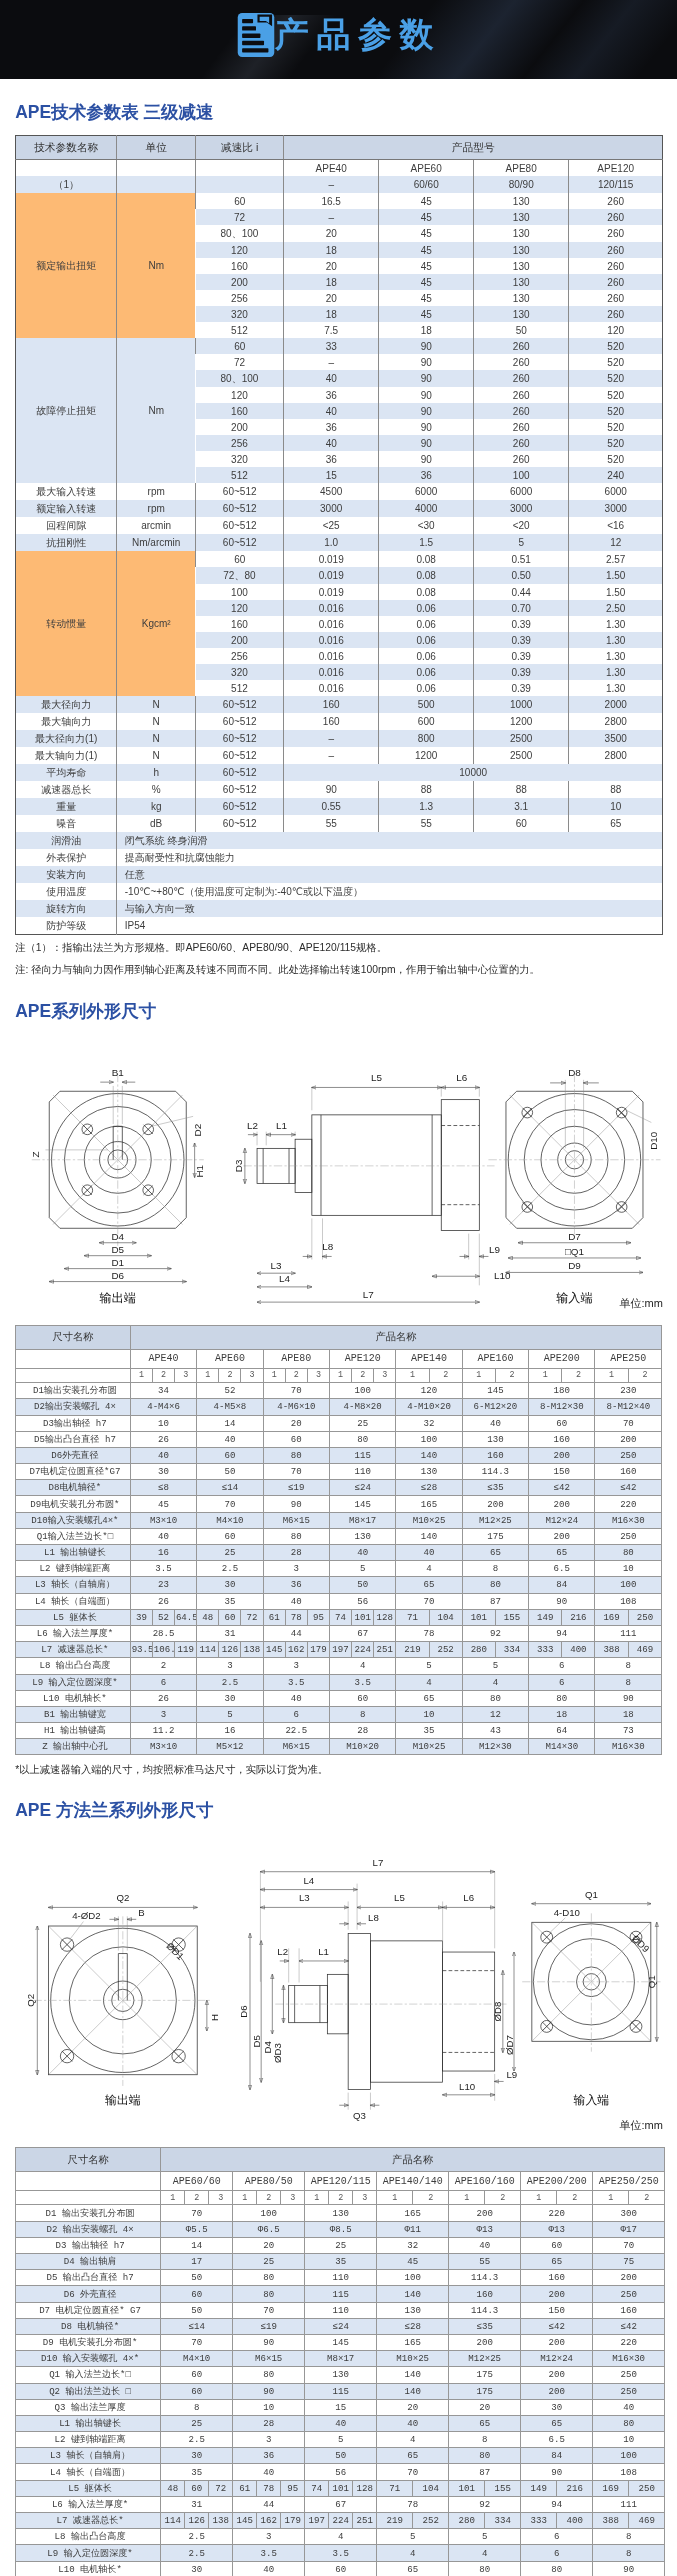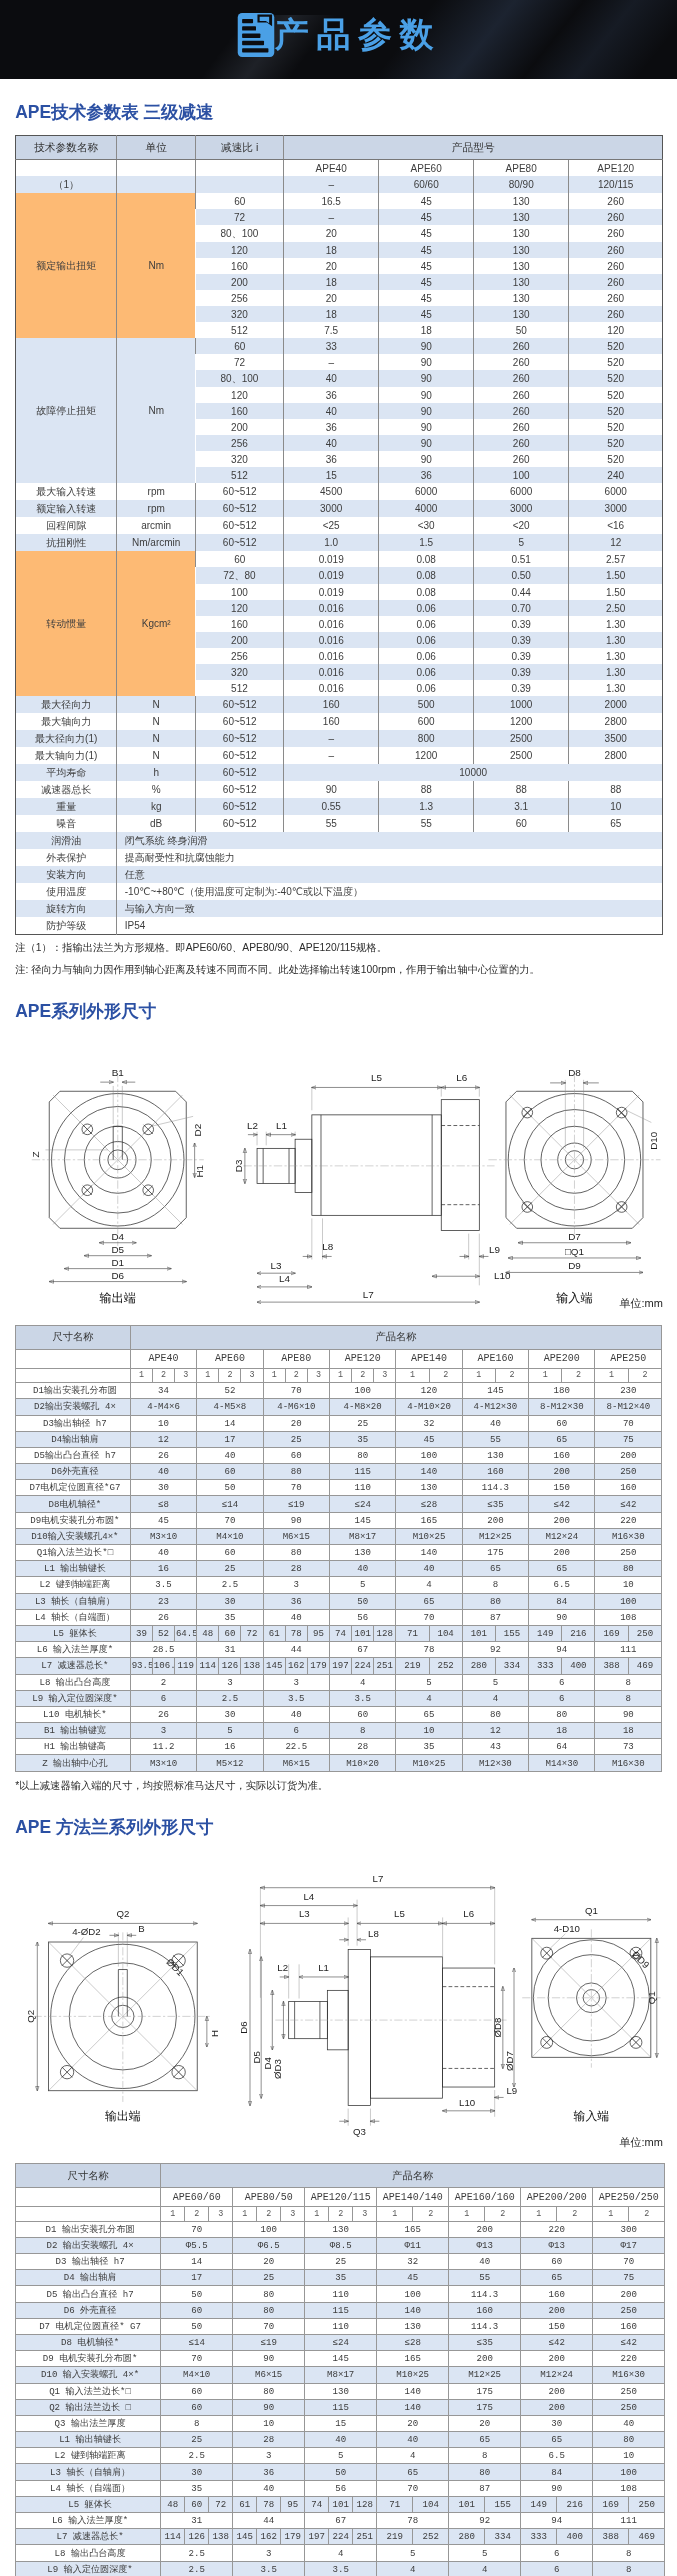--- a/index.html
+++ b/index.html
@@ -657,45 +657,34 @@
           <td colspan="2">180</td>
           <td colspan="2">230</td>
         </tr>
         <tr class="alt">
           <td class="lbl">D2输出安装螺孔 4×</td>
           <td colspan="3">4-M4×6</td>
           <td colspan="3">4-M5×8</td>
           <td colspan="3">4-M6×10</td>
           <td colspan="3">4-M8×20</td>
           <td colspan="2">4-M10×20</td>
-          <td colspan="2">4-M12×30</td>
+          <td colspan="2">6-M12×20</td>
           <td colspan="2">8-M12×30</td>
           <td colspan="2">8-M12×40</td>
         </tr>
         <tr>
           <td class="lbl">D3输出轴径 h7</td>
           <td colspan="3">10</td>
           <td colspan="3">14</td>
           <td colspan="3">20</td>
           <td colspan="3">25</td>
           <td colspan="2">32</td>
           <td colspan="2">40</td>
           <td colspan="2">60</td>
           <td colspan="2">70</td>
-        </tr>
-        <tr class="alt">
-          <td class="lbl">D4输出轴肩</td>
-          <td colspan="3">12</td>
-          <td colspan="3">17</td>
-          <td colspan="3">25</td>
-          <td colspan="3">35</td>
-          <td colspan="2">45</td>
-          <td colspan="2">55</td>
-          <td colspan="2">65</td>
-          <td colspan="2">75</td>
         </tr>
         <tr>
           <td class="lbl">D5输出凸台直径 h7</td>
           <td colspan="3">26</td>
           <td colspan="3">40</td>
           <td colspan="3">60</td>
           <td colspan="3">80</td>
           <td colspan="2">100</td>
           <td colspan="2">130</td>
           <td colspan="2">160</td>

